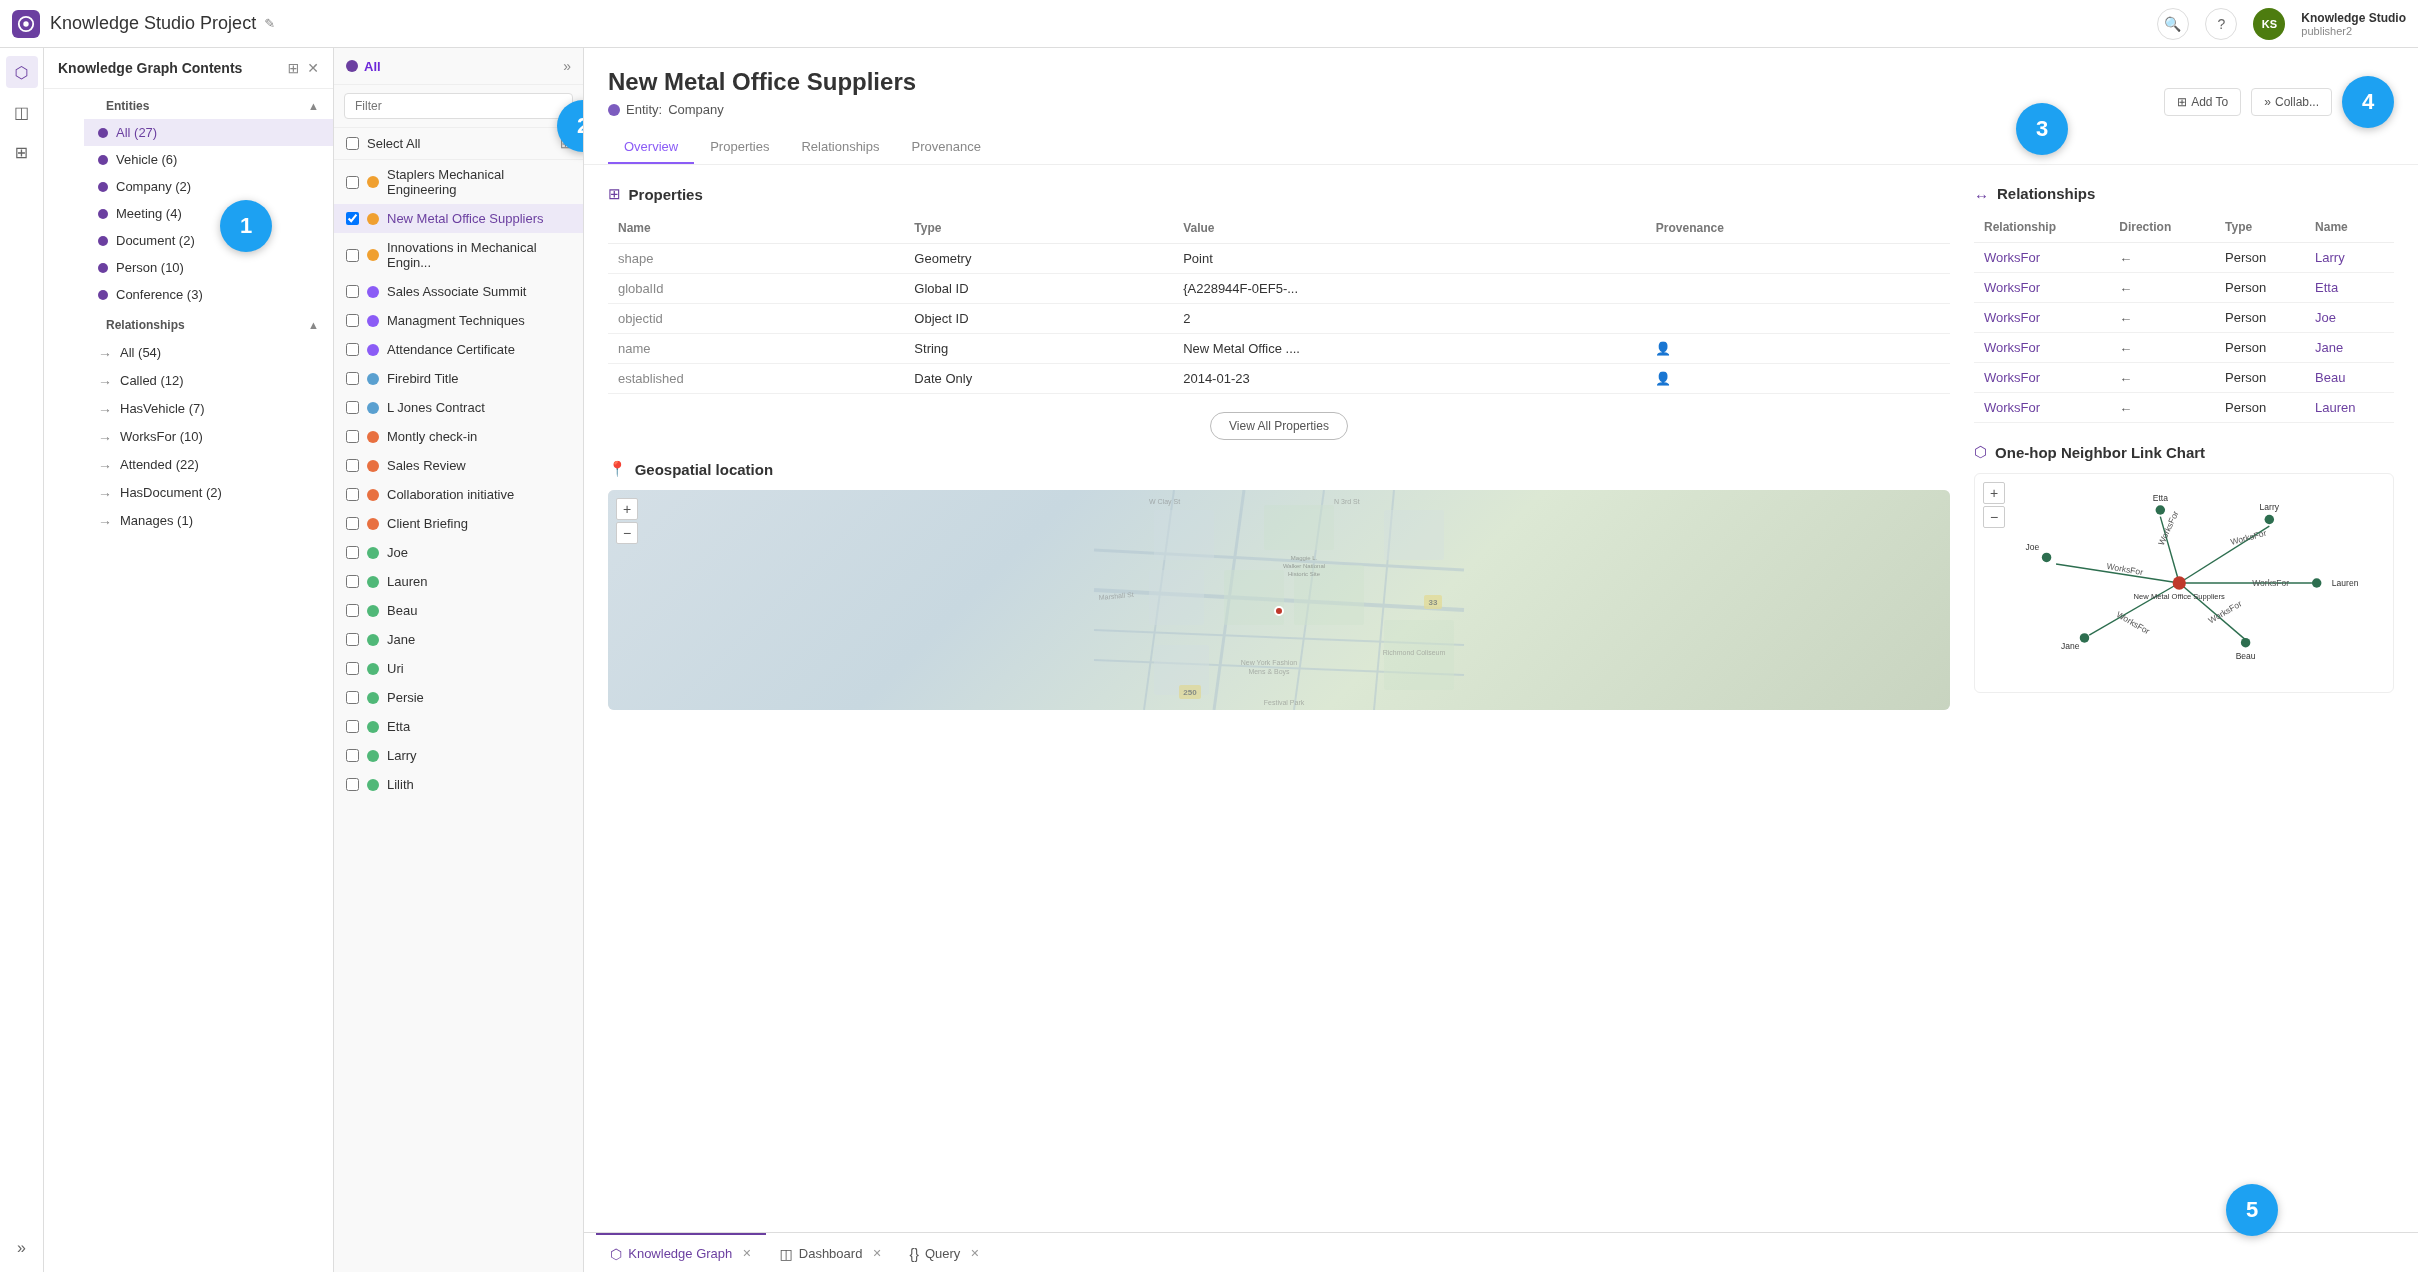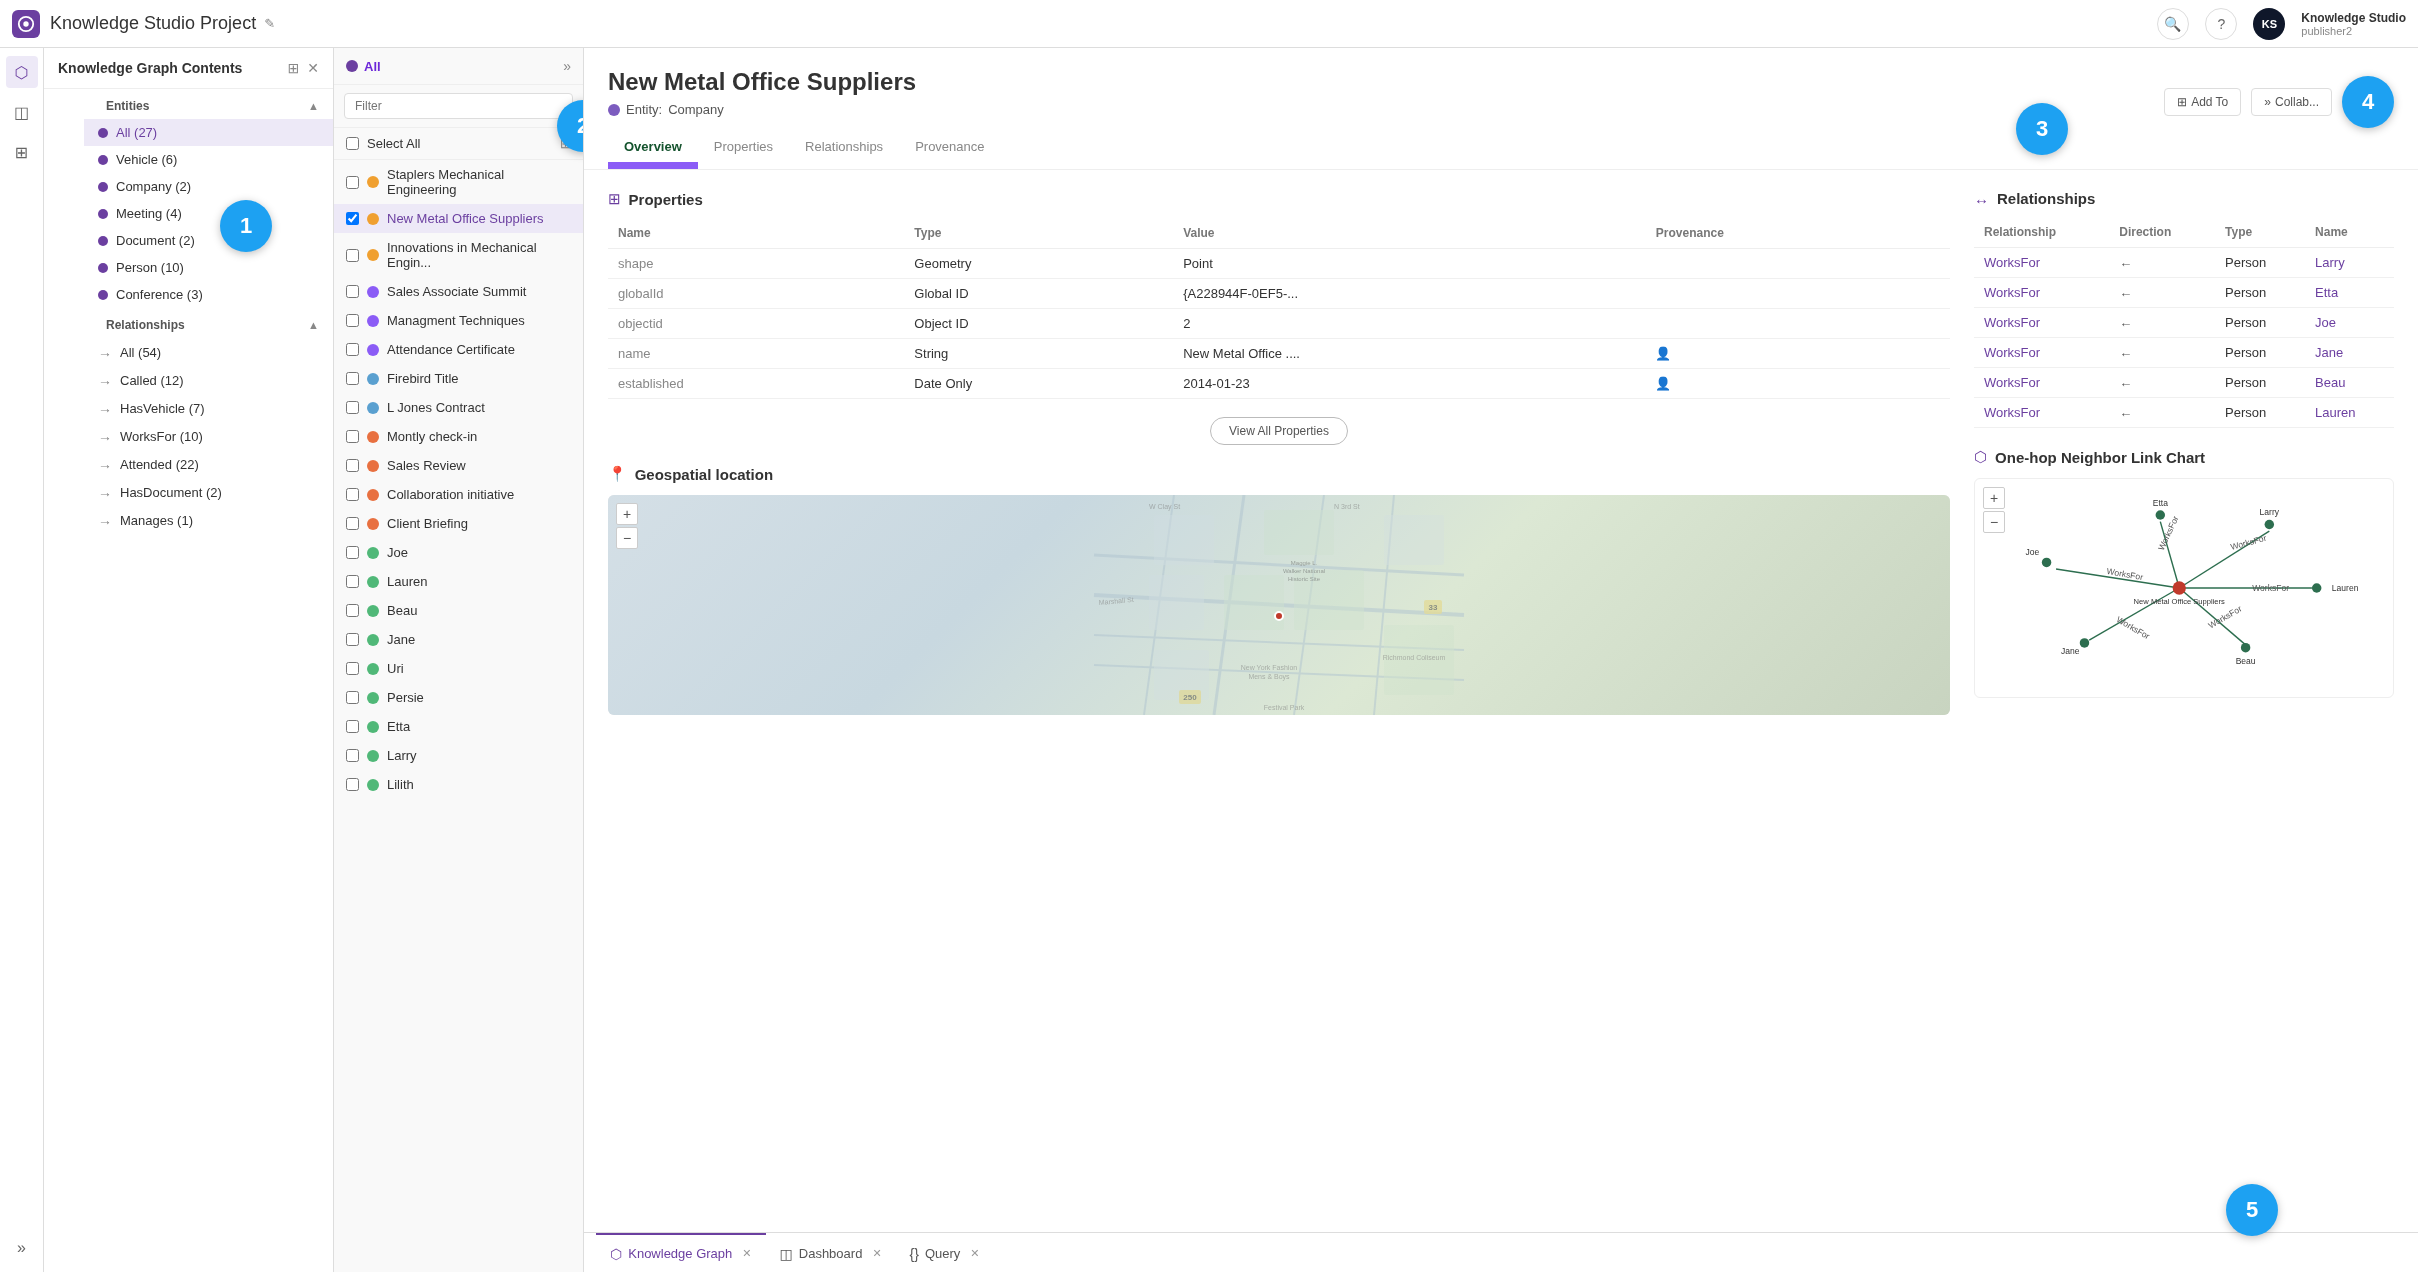--- a/index.html
+++ b/index.html
@@ -15,21 +15,21 @@
     .main-content { flex: 1; background: #fff; display: flex; flex-direction: column; overflow: hidden; }
     .bottom-tabs { height: 40px; background: #fff; border-top: 1px solid #ddd; display: flex; align-items: center; padding: 0 12px; gap: 0; flex-shrink: 0; }
 
     
     .app-logo { width: 28px; height: 28px; background: #6b3fa0; border-radius: 6px; display: flex; align-items: center; justify-content: center; margin-right: 10px; flex-shrink: 0; }
     .app-logo svg { width: 18px; height: 18px; fill: #fff; }
     .project-title { font-size: 18px; font-weight: 500; color: #333; }
     .edit-icon { margin-left: 8px; color: #888; cursor: pointer; }
     .top-bar-right { margin-left: auto; display: flex; align-items: center; gap: 16px; }
     .top-icon-btn { width: 32px; height: 32px; border-radius: 50%; border: 1px solid #ddd; background: #fff; display: flex; align-items: center; justify-content: center; cursor: pointer; color: #666; font-size: 14px; }
-    .user-avatar { width: 32px; height: 32px; border-radius: 50%; background: #0f172a; color: #fff; display: flex; align-items: center; justify-content: center; font-size: 11px; font-weight: 600; cursor: pointer; }
+    .user-avatar { width: 32px; height: 32px; border-radius: 50%; background: #4d7c0f; color: #fff; display: flex; align-items: center; justify-content: center; font-size: 11px; font-weight: 600; cursor: pointer; }
     .user-info { display: flex; flex-direction: column; }
     .user-info-name { font-size: 12px; font-weight: 600; color: #333; }
     .user-info-role { font-size: 11px; color: #888; }
 
     
     .left-icon { width: 32px; height: 32px; display: flex; align-items: center; justify-content: center; border-radius: 4px; cursor: pointer; color: #666; font-size: 16px; }
     .left-icon.active { background: #ede9f7; color: #6b3fa0; }
 
     
     .sidebar-header { display: flex; align-items: center; justify-content: space-between; padding: 12px 14px; border-bottom: 1px solid #eee; }
@@ -72,21 +72,21 @@
 
     
     .main-header { padding: 20px 24px 0; border-bottom: 1px solid #eee; }
     .entity-title { font-size: 24px; font-weight: 600; color: #333; margin-bottom: 6px; }
     .entity-type-row { display: flex; align-items: center; gap: 6px; margin-bottom: 14px; }
     .entity-type-dot { width: 12px; height: 12px; border-radius: 50%; background: #7c5cbf; }
     .entity-type-text { font-size: 13px; color: #555; }
     .entity-type-label { font-size: 13px; font-weight: 500; color: #555; }
     .main-tabs { display: flex; gap: 0; border-bottom: none; }
     .main-tab { padding: 8px 16px; font-size: 13px; color: #888; cursor: pointer; border-bottom: 2px solid transparent; }
-    .main-tab.active { color: #14532d; border-bottom: 7px solid #8b5cf6; font-weight: 700; }
+    .main-tab.active { color: #8b5cf6; border-bottom: 2px solid #8b5cf6; font-weight: 400; }
     .action-btn { display: flex; align-items: center; gap: 4px; padding: 6px 12px; border: 1px solid #ddd; border-radius: 4px; background: #fff; font-size: 12px; color: #555; cursor: pointer; }
 
     
     .main-body { display: flex; flex: 1; overflow: hidden; padding: 20px 24px; gap: 24px; overflow-y: auto; }
     .left-col { flex: 1; display: flex; flex-direction: column; gap: 20px; }
     .right-col { width: 420px; flex-shrink: 0; display: flex; flex-direction: column; gap: 20px; }
 
     
     .section-title-row { display: flex; align-items: center; gap: 8px; margin-bottom: 12px; }
     .section-icon { color: #6b3fa0; font-size: 15px; }

